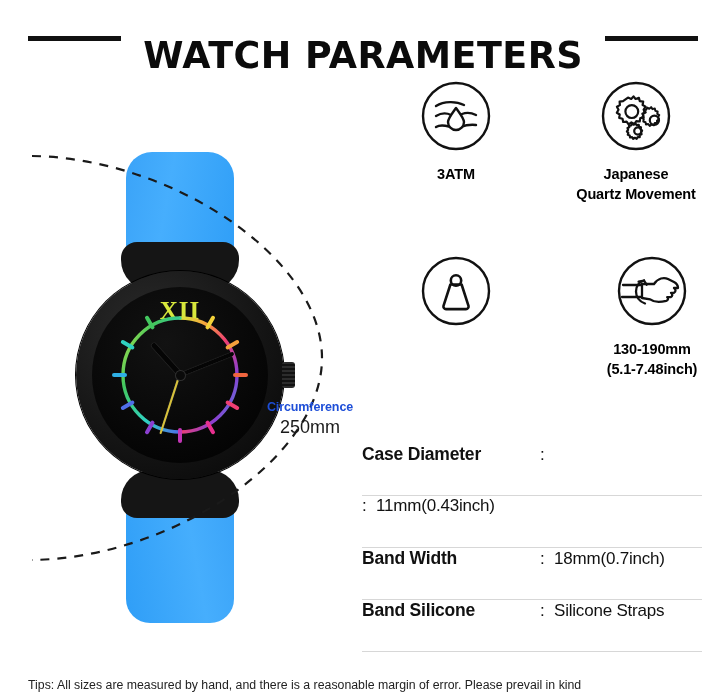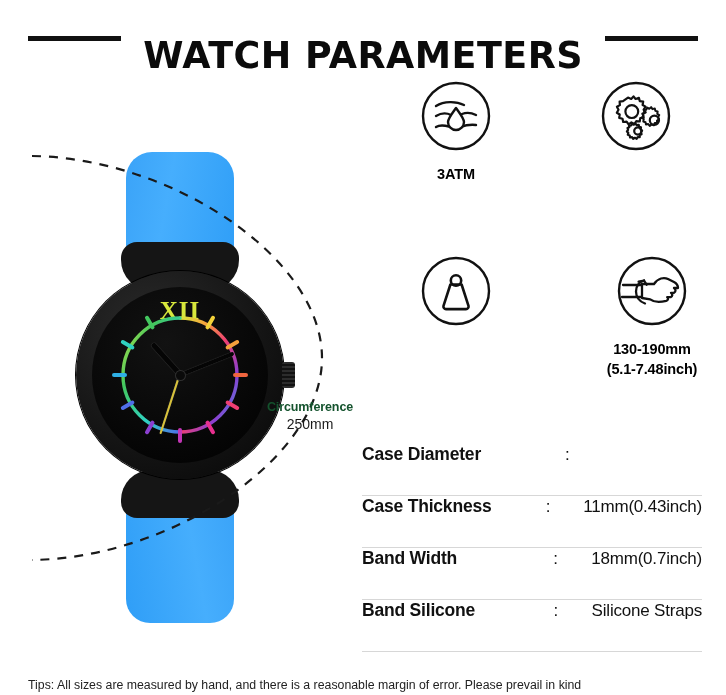--- a/index.html
+++ b/index.html
@@ -179,26 +179,26 @@
     position: absolute;
     left: 250px;
     top: 342px;
     width: 120px;
     text-align: center;
     line-height: 1.25;
   }
   .circ-title {
     font-size: 12.5px;
     font-weight: 700;
-    color: #14532d;
+    color: #1d4ed8;
     display: block;
     letter-spacing: -0.1px;
   }
   .circ-value {
-    font-size: 14px;
+    font-size: 18px;
     font-weight: 400;
     color: #1a1a1a;
     display: block;
   }
 
   
   .features {
     position: absolute;
     left: 366px;
     top: 80px;
@@ -235,21 +235,20 @@
     position: absolute;
     left: 362px;
     top: 444px;
     width: 340px;
   }
   .spec-row {
     display: flex;
     align-items: baseline;
     height: 52px;
     border-bottom: 1px solid #d7d7d7;
-    gap: 25px;
   }
   .spec-label {
     width: 178px;
     font-size: 17.5px;
     font-weight: 700;
     color: #111;
     letter-spacing: -0.2px;
   }
   .spec-sep {
     width: 14px;
@@ -372,20 +371,22 @@
         <circle cx="36" cy="36" r="33" fill="none" stroke="#111" stroke-width="2.4"></circle>
         <g fill="none" stroke="#111" stroke-width="2.2" stroke-linejoin="round">
           <path d="M28 17.6 l3.2 1.3 2.3 -2.5 2.1 2.6 3.3 -1.1 0.9 3.3 3.4 0.4 -0.6 3.4 3 1.6 -1.9 2.9 2 2.8 -2.8 1.9 0.8 3.3 -3.4 0.6 -0.6 3.4 -3.4 -0.3 -1.9 2.8 -3 -1.6 -2.8 2 -2 -2.8 -3.4 0.4 -0.7 -3.3 -3.3 -0.8 0.5 -3.4 -2.9 -1.8 1.7 -3 -1.6 -3 3 -1.6 -0.3 -3.4 3.4 -0.5 z"></path>
           <circle cx="31.8" cy="31.6" r="6.4"></circle>
           <path d="M49 33.6 l2.6 0.1 1.1 -2.4 2.3 1.3 2 -1.7 1.5 2.1 2.5 -0.7 0.6 2.6 2.5 0.6 -0.4 2.6 2.1 1.5 -1.4 2.2 1.2 2.3 -2.2 1.3 0.1 2.6 -2.6 0.2 -1 2.4 -2.4 -1 -2 1.6 -1.6 -2 -2.5 0.6 -0.5 -2.6 -2.4 -0.8 0.5 -2.5 -2 -1.6 1.5 -2.1 -1.1 -2.3 2.3 -1.2 z" transform="translate(-5,-4) scale(0.92) translate(4,3)"></path>
           <circle cx="54.4" cy="40.2" r="4.6"></circle>
           <path d="M31 46.8 l2 -0.3 1 -1.8 1.8 1 1.7 -1.1 1.2 1.6 2 -0.4 0.4 2 1.9 0.6 -0.4 2 1.5 1.3 -1.2 1.6 0.7 1.9 -1.8 0.9 -0.1 2 -2 0 -1 1.7 -1.8 -1 -1.7 1 -1.1 -1.6 -2 0.3 -0.4 -2 -1.9 -0.7 0.5 -1.9 -1.4 -1.4 1.2 -1.6 -0.6 -1.9 1.8 -0.8 z" transform="translate(-2,-1)"></path>
           <circle cx="37.8" cy="51" r="3.6"></circle>
         </g>
       </svg>
+      <div class="feature-label">Japanese
+Quartz Movement</div>
     </div>
 
     <div class="feature f2">
       <svg class="feature-icon" viewBox="0 0 72 72">
         <circle cx="36" cy="36" r="33" fill="none" stroke="#111" stroke-width="2.4"></circle>
         <circle cx="36" cy="25.5" r="5.2" fill="none" stroke="#111" stroke-width="2.6"></circle>
         <path d="M30.4 29.5 L23.5 50.8 a2.6 2.6 0 0 0 2.5 3.3 h20 a2.6 2.6 0 0 0 2.5 -3.3 L41.6 29.5 z" fill="none" stroke="#111" stroke-width="2.6" stroke-linejoin="round"></path>
       </svg>
     </div>
 
@@ -404,21 +405,20 @@
 (5.1-7.48inch)</div>
     </div>
   </div>
 
   <div class="spec-table">
     <div class="spec-row">
       <div class="spec-label">Case Diameter</div>
       <div class="spec-sep">:</div>
     </div>
     <div class="spec-row">
-      <div class="spec-label">Case Thickness</div>
       <div class="spec-sep">:</div>
       <div class="spec-value">11mm(0.43inch)</div>
     </div>
     <div class="spec-row">
       <div class="spec-label">Band Width</div>
       <div class="spec-sep">:</div>
       <div class="spec-value">18mm(0.7inch)</div>
     </div>
     <div class="spec-row">
       <div class="spec-label">Band Silicone</div>

